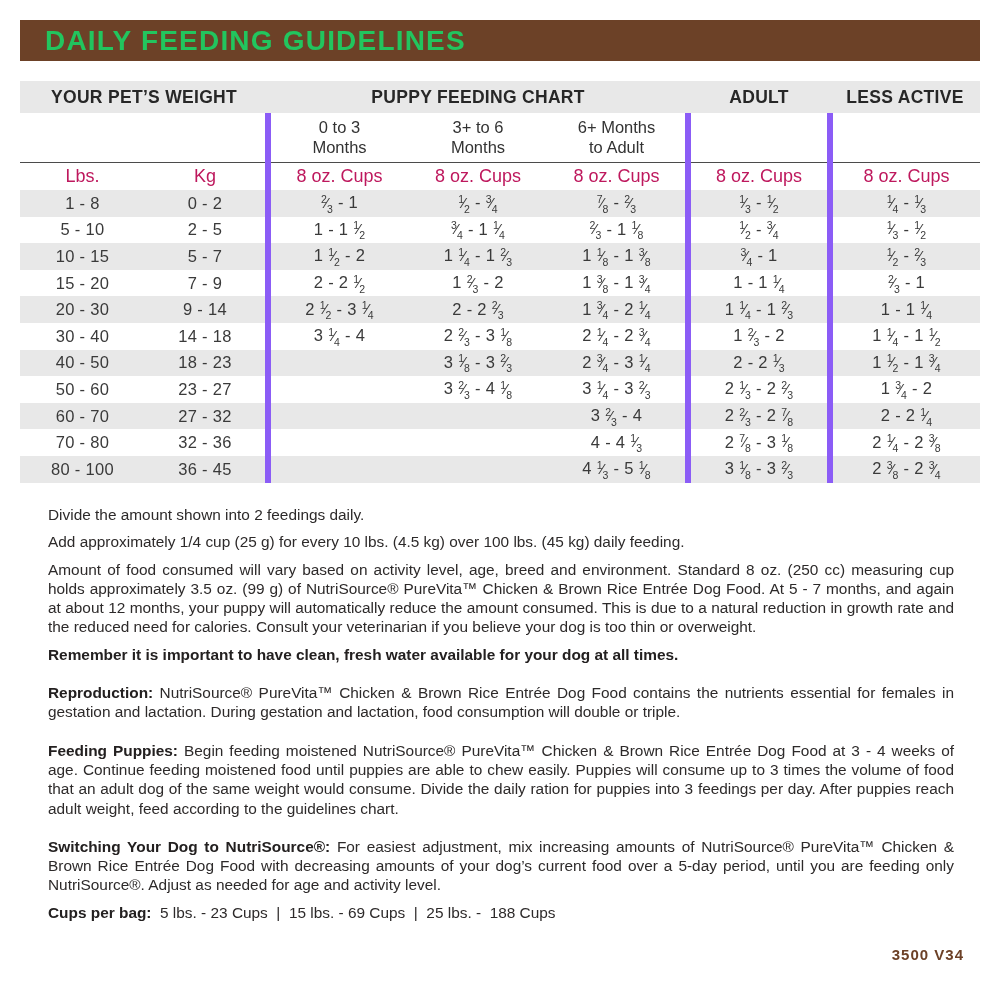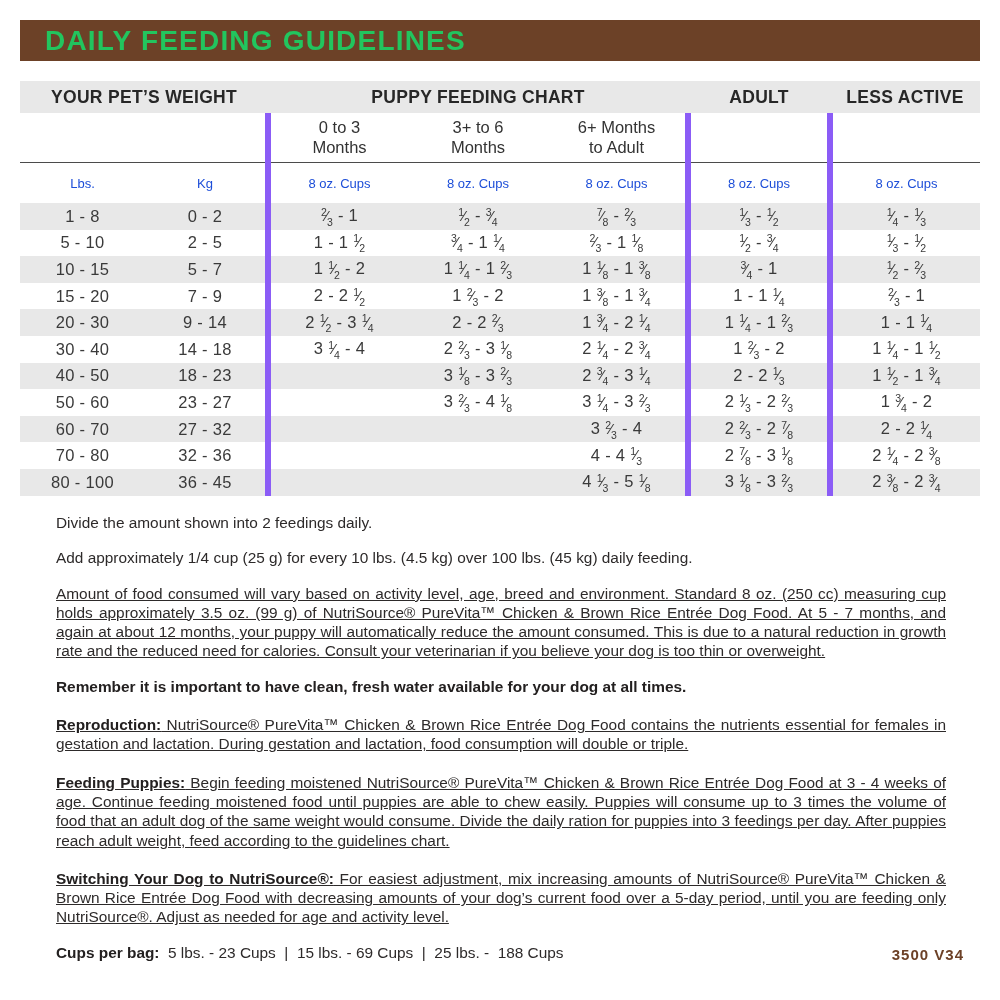--- a/index.html
+++ b/index.html
@@ -35,41 +35,41 @@
   }
   tr.band th {
     height: 32px; background: var(--stripe, #e8e8e8);
     font-weight: bold; font-size: 17.5px; color: #272727; letter-spacing: 0.3px;
   }
   tr.months td {
     height: 49px; font-size: 16.5px; line-height: 1.16; color: #333;
     white-space: pre-line;
     border-bottom: 1.5px solid #4b4b4b;
   }
-  tr.units td { height: 40px; font-size: 13px; color: #1d4ed8; }
+  tr.units td { height: 27px; font-size: 18px; color: #be185d; }
   tbody.rows td {
     height: 26.6px; font-size: 16.5px; color: #3a3a3a; letter-spacing: 0.3px;
     white-space: nowrap;
   }
   tbody.rows tr:nth-child(odd) { background: var(--stripe, #e8e8e8); }
   .vline { border-left: 6px solid #8b5cf6; }
 
   
   .fr { white-space: nowrap; }
   .fr sup { font-size: 10.5px; vertical-align: 5.5px; }
   .fr sub { font-size: 10.5px; vertical-align: -4.5px; }
   .fsl { font-size: 15px; margin: 0 -1.5px; }
 
   
   .notes {
     position: absolute; left: 40px; top: 497px; width: 922px;
     font-size: 15.4px; line-height: 19.3px; color: #2d2a2a;
   }
-  .notes p { margin: 16px; }
-  .notes p.just { text-align: justify; text-decoration: underline; }
+  .notes p { margin: 8px; }
+  .notes p.just { text-align: justify; }
   .notes p.sp { margin-top: 19px; }
   .notes b { font-weight: bold; color: #232020; }
   .notes p.pre { white-space: pre-wrap; }
 
   .product-code {
     position: absolute; right: 36px; top: 946px;
     color: var(--brown, #6c4127); font-size: 15px; font-weight: bold; letter-spacing: 1px;
   }
 </style>
 </head>

